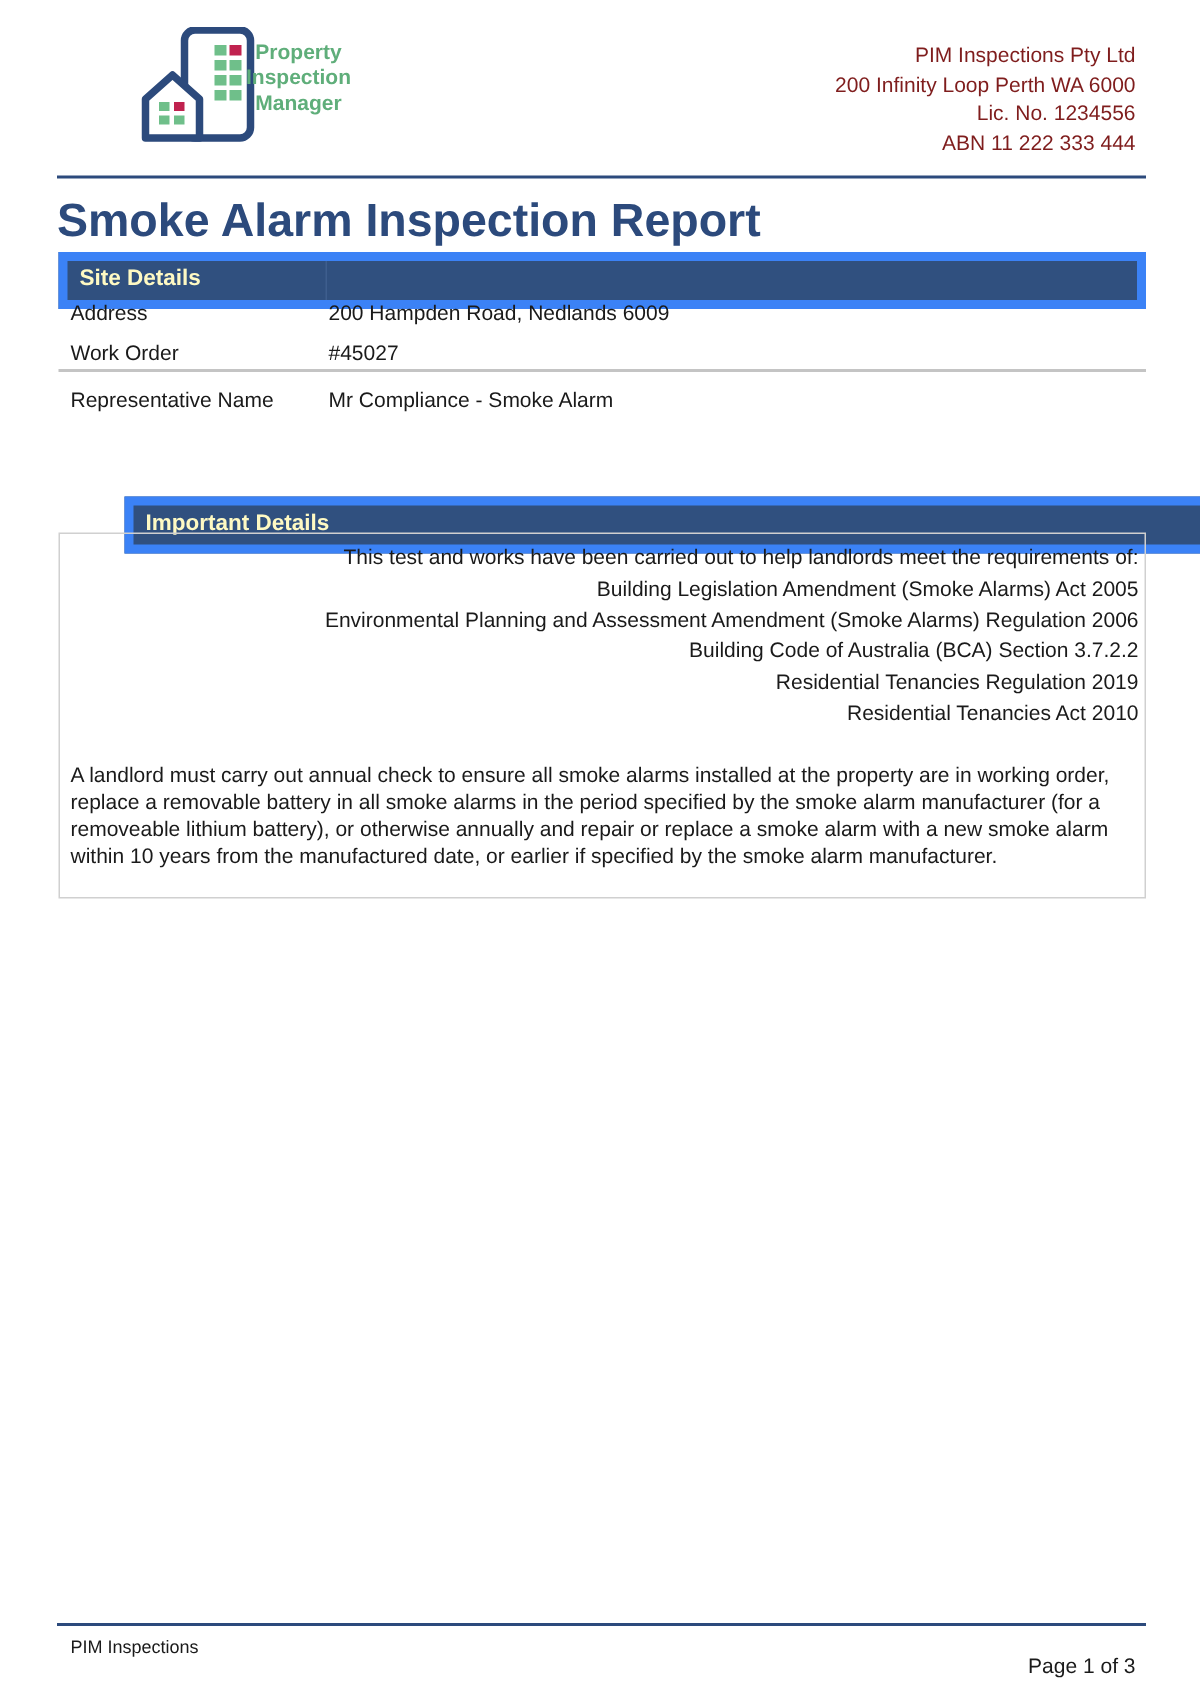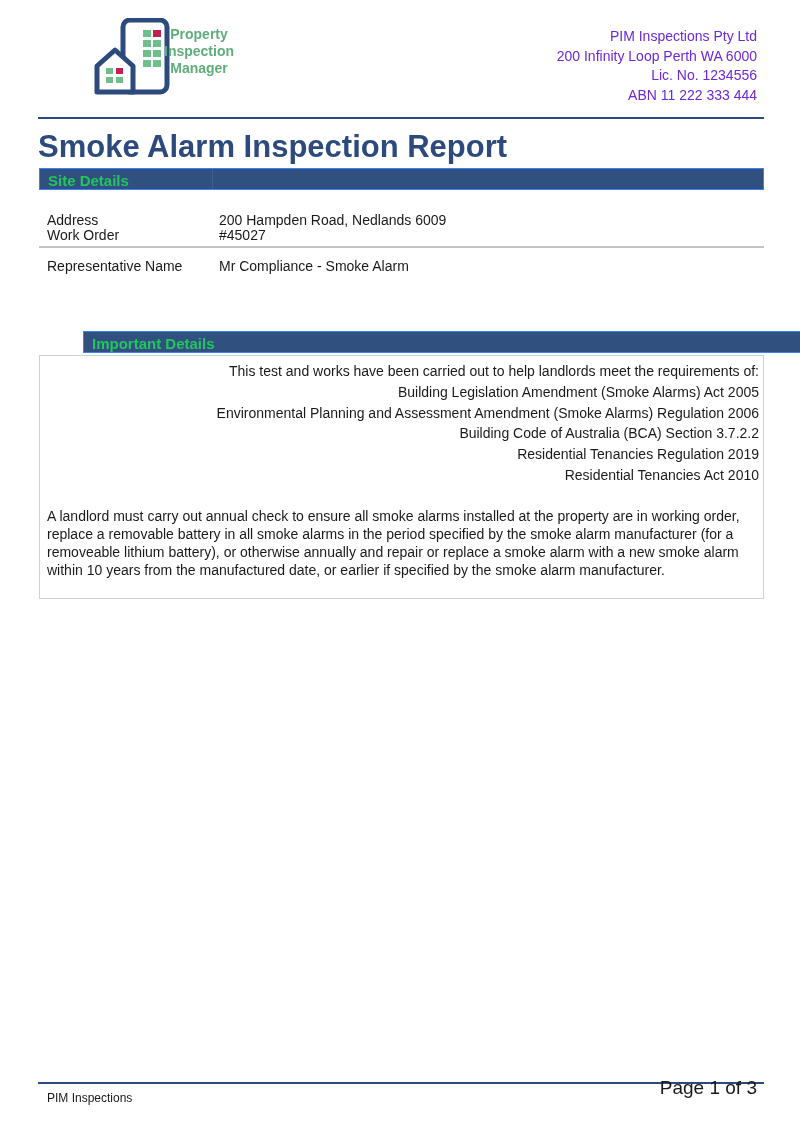--- a/index.html
+++ b/index.html
@@ -1,34 +1,34 @@
 <!DOCTYPE html>
 <html><head>
 <meta charset="utf-8">
 <style>
   html, body { margin: 0; padding: 0; background: #ffffff; }
   body { width: 800px; height: 1132px; position: relative; font-family: "Liberation Sans", sans-serif; color: #1a1a1a; overflow: hidden; }
   .logo { position: absolute; left: 58px; top: 18px; width: 170px; height: 78px; text-align: center; }
   .logo-text { position: absolute; left: 106px; top: 8px; color: #5fae7a; font-weight: bold; font-size: 14px; line-height: 17px; }
-  .company { position: absolute; right: 43px; top: 27px; text-align: right; font-size: 14px; line-height: 19.5px; color: #6d28d9; }
+  .company { position: absolute; right: 43px; top: 27px; text-align: right; font-size: 14px; line-height: 19.5px; color: #7f1d1d; }
   .rule { position: absolute; left: 38px; width: 726px; height: 2px; background: #2c4a7c; }
   .title { position: absolute; left: 38px; top: 129px; font-size: 31px; font-weight: bold; color: #2c4a7c; }
-  .section-head { position: absolute; left: 39px; width: 725px; height: 22px; background: #30507f; color: #22c55e; font-weight: bold; font-size: 15px; line-height: 23px; border: 1px solid #3b82f6; box-sizing: border-box; }
+  .section-head { position: absolute; left: 39px; width: 725px; height: 38px; background: #30507f; color: #fef9c3; font-weight: bold; font-size: 15px; line-height: 23px; border: 6px solid #3b82f6; box-sizing: border-box; }
   .section-head span { padding-left: 8px; }
   .section-head .divider { position: absolute; left: 172px; top: 0; bottom: 0; width: 1px; background: #3e5e8e; }
   .kv { position: absolute; left: 47px; font-size: 14px; color: #1a1a1a; }
   .kv .v { position: absolute; left: 172px; white-space: nowrap; }
   .kv .k { white-space: nowrap; }
   .row-line { position: absolute; left: 39px; width: 725px; height: 2px; background: #c4c4c4; }
   .details-box { position: absolute; left: 39px; top: 355px; width: 725px; height: 244px; border: 1px solid #d0d0d0; box-sizing: border-box; }
   .details-text { position: absolute; left: 47px; top: 361px; width: 712px; font-size: 14px; line-height: 20.8px; color: #1a1a1a; text-align: right; }
   .details-text p { margin: 0; }
   .para { position: absolute; left: 47px; top: 507px; width: 712px; font-size: 14px; line-height: 18px; color: #1a1a1a; }
   .footer-left { position: absolute; left: 47px; top: 1091px; font-size: 12px; }
-  .footer-right { position: absolute; right: 43px; top: 1077px; font-size: 19px; }
+  .footer-right { position: absolute; right: 43px; top: 1102px; font-size: 14px; }
 </style>
 </head>
 <body>
 
 <div class="logo">
   <svg width="100" height="78" viewBox="0 0 100 78">
     <rect x="30" y="2" width="44" height="72" rx="7" fill="none" stroke="#2c4a7c" stroke-width="5"></rect>
     <rect x="50" y="12" width="8" height="7" fill="#6fbf8a"></rect>
     <rect x="60" y="12" width="8" height="7" fill="#c0224f"></rect>
     <rect x="50" y="22" width="8" height="7" fill="#6fbf8a"></rect>
@@ -59,21 +59,21 @@
 
 <div class="rule" style="top:117px;"></div>
 
 <div class="title">Smoke Alarm Inspection Report</div>
 
 <div class="section-head" style="top:168px;">
   <span>Site Details</span>
   <div class="divider"></div>
 </div>
 
-<div class="kv" style="top:212px;">
+<div class="kv" style="top:200px;">
   <span class="k">Address</span>
   <span class="v">200 Hampden Road, Nedlands 6009</span>
 </div>
 <div class="kv" style="top:227px;">
   <span class="k">Work Order</span>
   <span class="v">#45027</span>
 </div>
 <div class="row-line" style="top:246px;"></div>
 <div class="kv" style="top:258px;">
   <span class="k">Representative Name</span>

